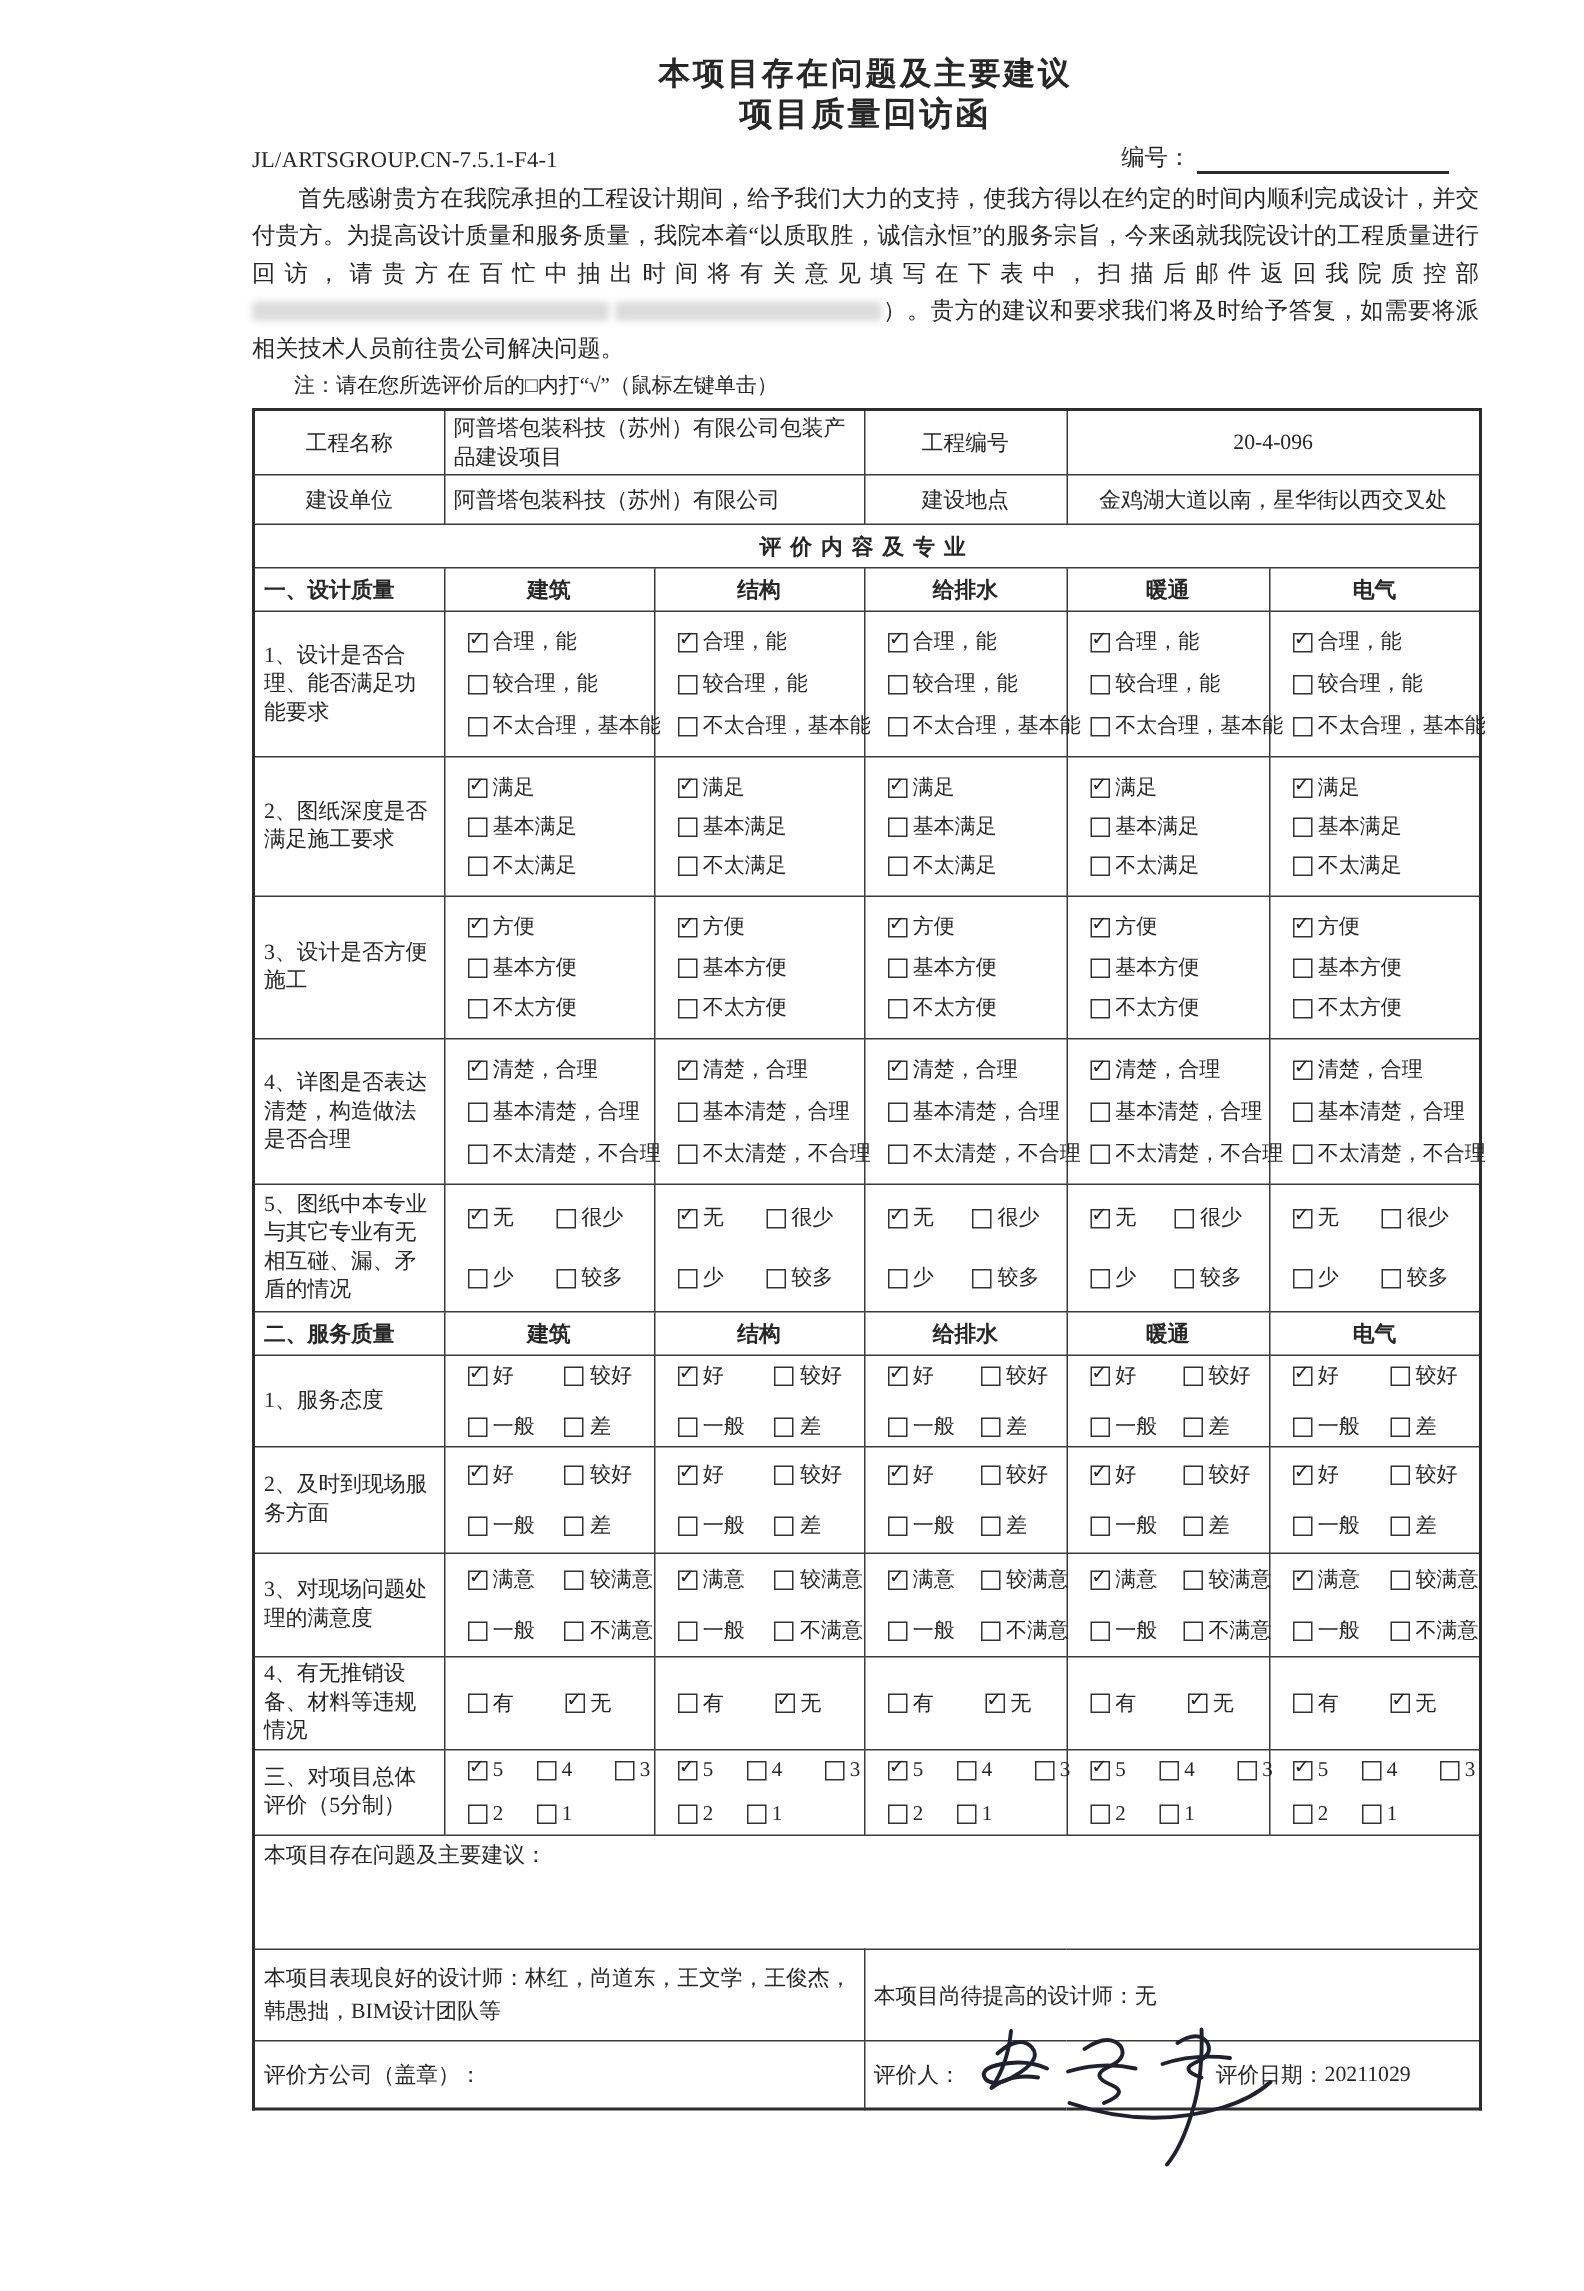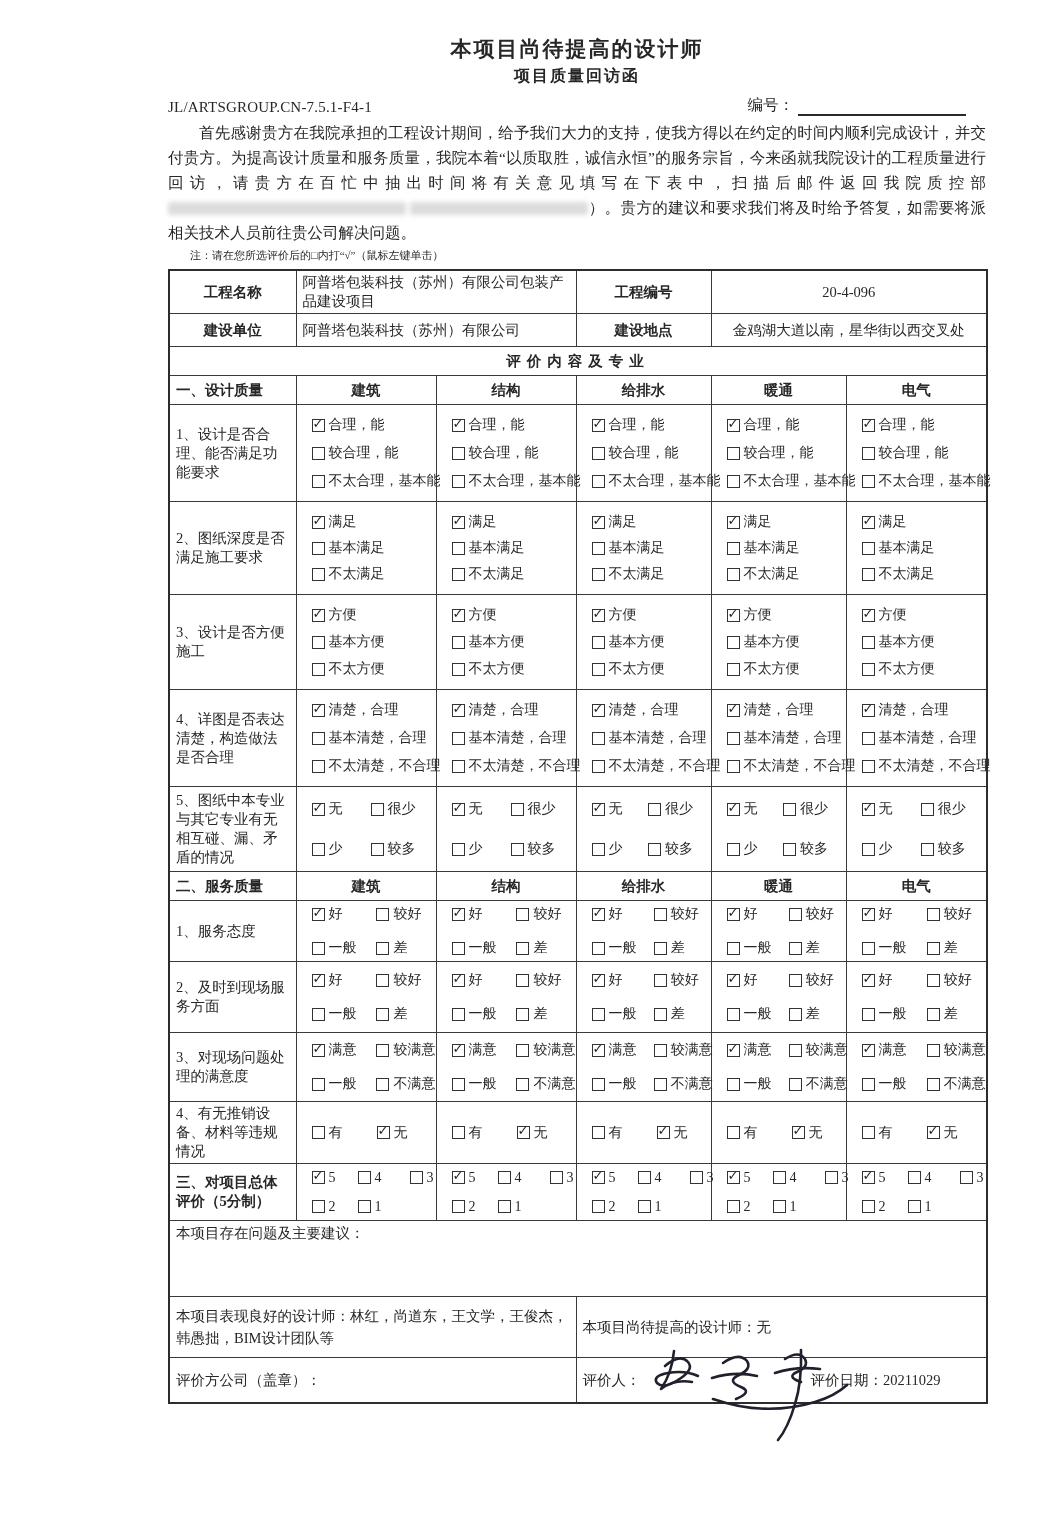--- a/index.html
+++ b/index.html
@@ -7,33 +7,33 @@
     width:1056px;height:1527px;
     background:#ffffff;
     font-family:"Liberation Serif","DejaVu Serif",serif;
     color:#272727;
     position:relative;
     overflow:hidden;
   }
   .sheet{position:absolute;left:168px;top:36px;width:818px;}
   .titles{text-align:center;}
   .company{font-size:21px;font-weight:bold;letter-spacing:2px;line-height:27px;}
-  .doctitle{font-size:16px;font-weight:bold;letter-spacing:2px;line-height:26px;}
+  .doctitle{font-size:22px;font-weight:bold;letter-spacing:2px;line-height:26px;}
   .coderow{display:flex;justify-content:space-between;align-items:flex-end;margin-top:6px;font-size:15px;}
   .formcode{letter-spacing:.2px;}
   .numwrap{display:flex;align-items:flex-end;gap:4px;font-size:15.5px;padding-right:20px;}
   .numline{display:inline-block;width:168px;border-bottom:2px solid #2a2a2a;height:16px;}
   .intro{margin-top:4px;font-size:15.5px;line-height:25px;text-align:justify;text-indent:2em;}
   .redact{display:inline-block;vertical-align:-2px;height:13px;background:#dcdcdc;filter:blur(2.5px);border-radius:2px;}
   .redact.r1{width:238px;}
   .redact.r2{width:178px;}
-  .note{margin:3px 0 6px 0;font-size:11px;text-indent:2em;}
+  .note{margin:3px 0 6px 0;font-size:14px;text-indent:2em;}
   table.main{border-collapse:collapse;table-layout:fixed;width:818px;border:2px solid #2d2d2d;}
   table.main td{border:1px solid #3a3a3a;font-size:14.5px;padding:2px 6px;vertical-align:middle;word-break:break-all;}
-  td.bold{font-weight:bold;}
+  td.bold{font-weight:normal;}
   td.center{text-align:center;}
   .banner-cell{font-weight:bold;letter-spacing:6px;text-align:center;font-size:15.5px;height:24px;}
   .sec-title{font-weight:bold;font-size:15px;padding-left:6px;}
   .spec-head{font-weight:bold;text-align:center;font-size:15px;}
   .spec-row td{height:24px;}
   .row-label{font-size:14.5px;line-height:19px;padding:3px 4px 3px 6px;}
   td.optcell{padding:0;vertical-align:middle;}
   .opts{font-size:14px;}
   .opts.stack{display:flex;flex-direction:column;justify-content:space-between;padding:9px 2px 9px 9px;box-sizing:border-box;height:100%;}
   .opts.grid2{display:grid;grid-template-columns:55% 45%;row-gap:16px;padding-left:9px;align-content:center;}
@@ -56,21 +56,21 @@
   .sig-space{width:170px;}
   .signature{position:absolute;left:62px;top:-16px;z-index:3;pointer-events:none;}
   .datewrap{display:flex;gap:0;align-items:center;}
 </style>
 </head>
 <body>
 
 <div class="sheet">
 
   <div class="titles">
-    <div class="company">本项目尚待提高的设计师</div>
+    <div class="company">本项目存在问题及主要建议</div>
     <div class="doctitle">项目质量回访函</div>
   </div>
 
   <div class="coderow">
     <span class="formcode">JL/ARTSGROUP.CN-7.5.1-F4-1</span>
     <span class="numwrap">
       <span>编号：</span>
       <span class="numline"></span>
     </span>
   </div>

